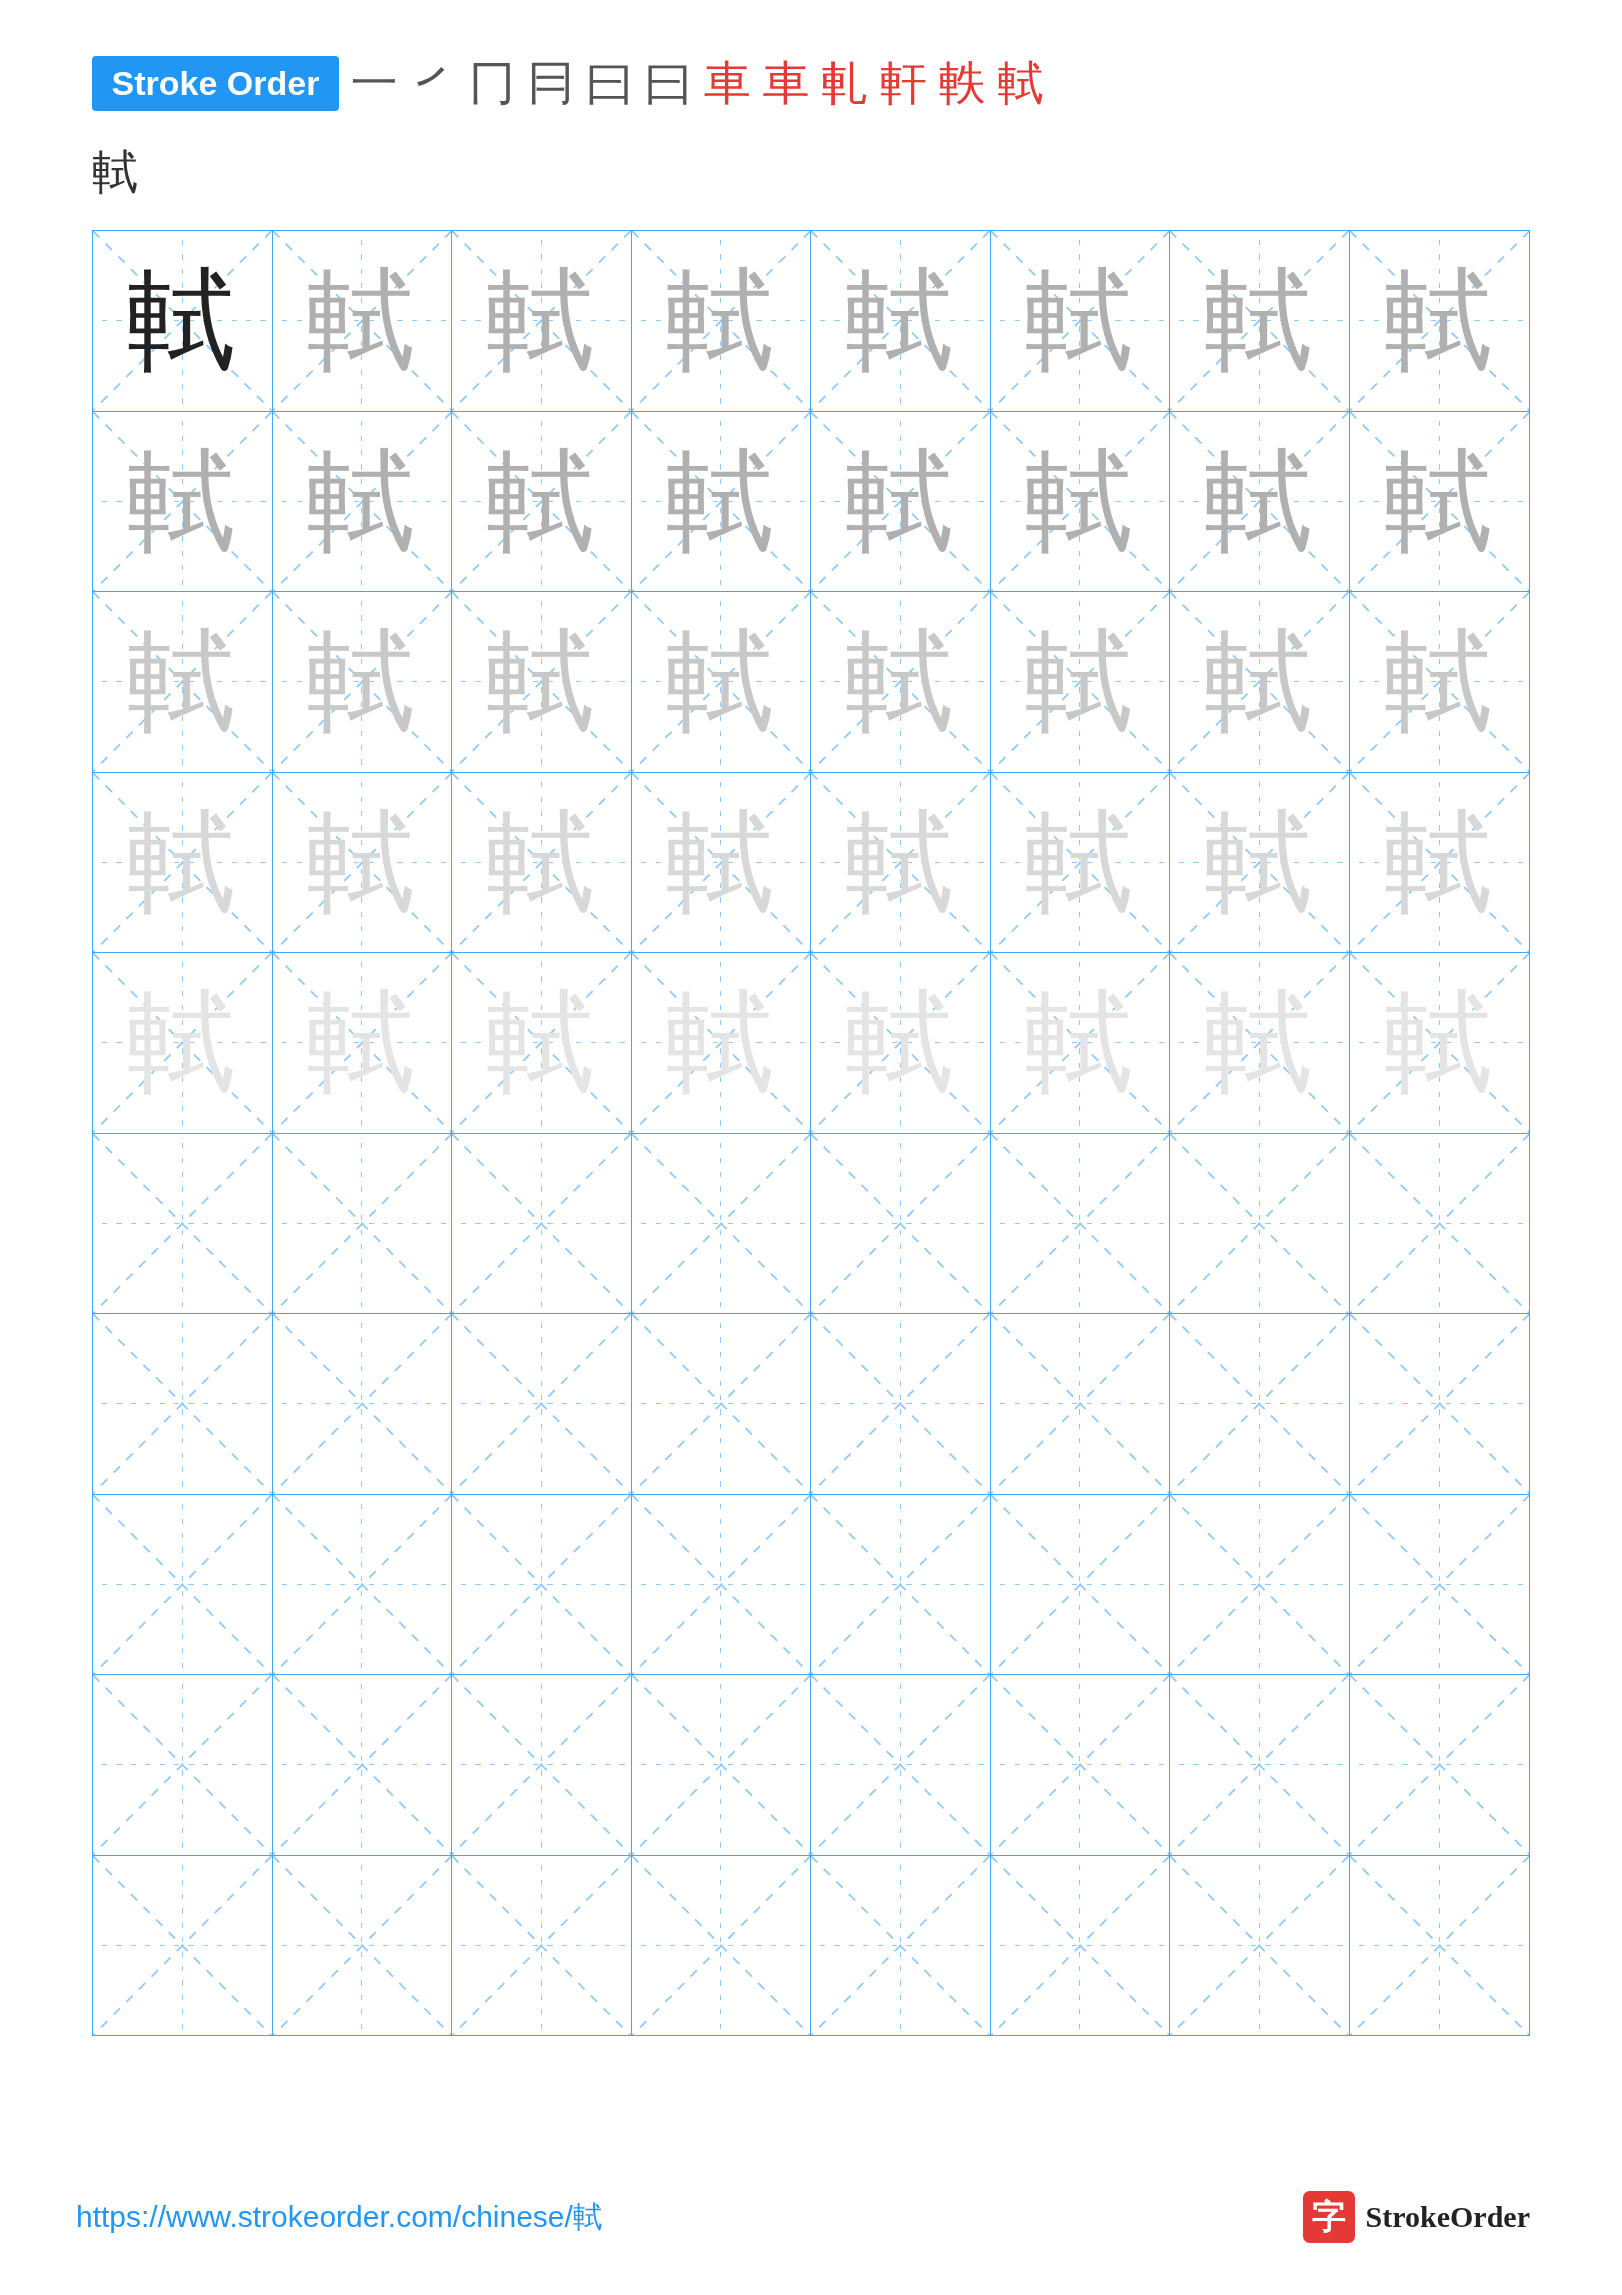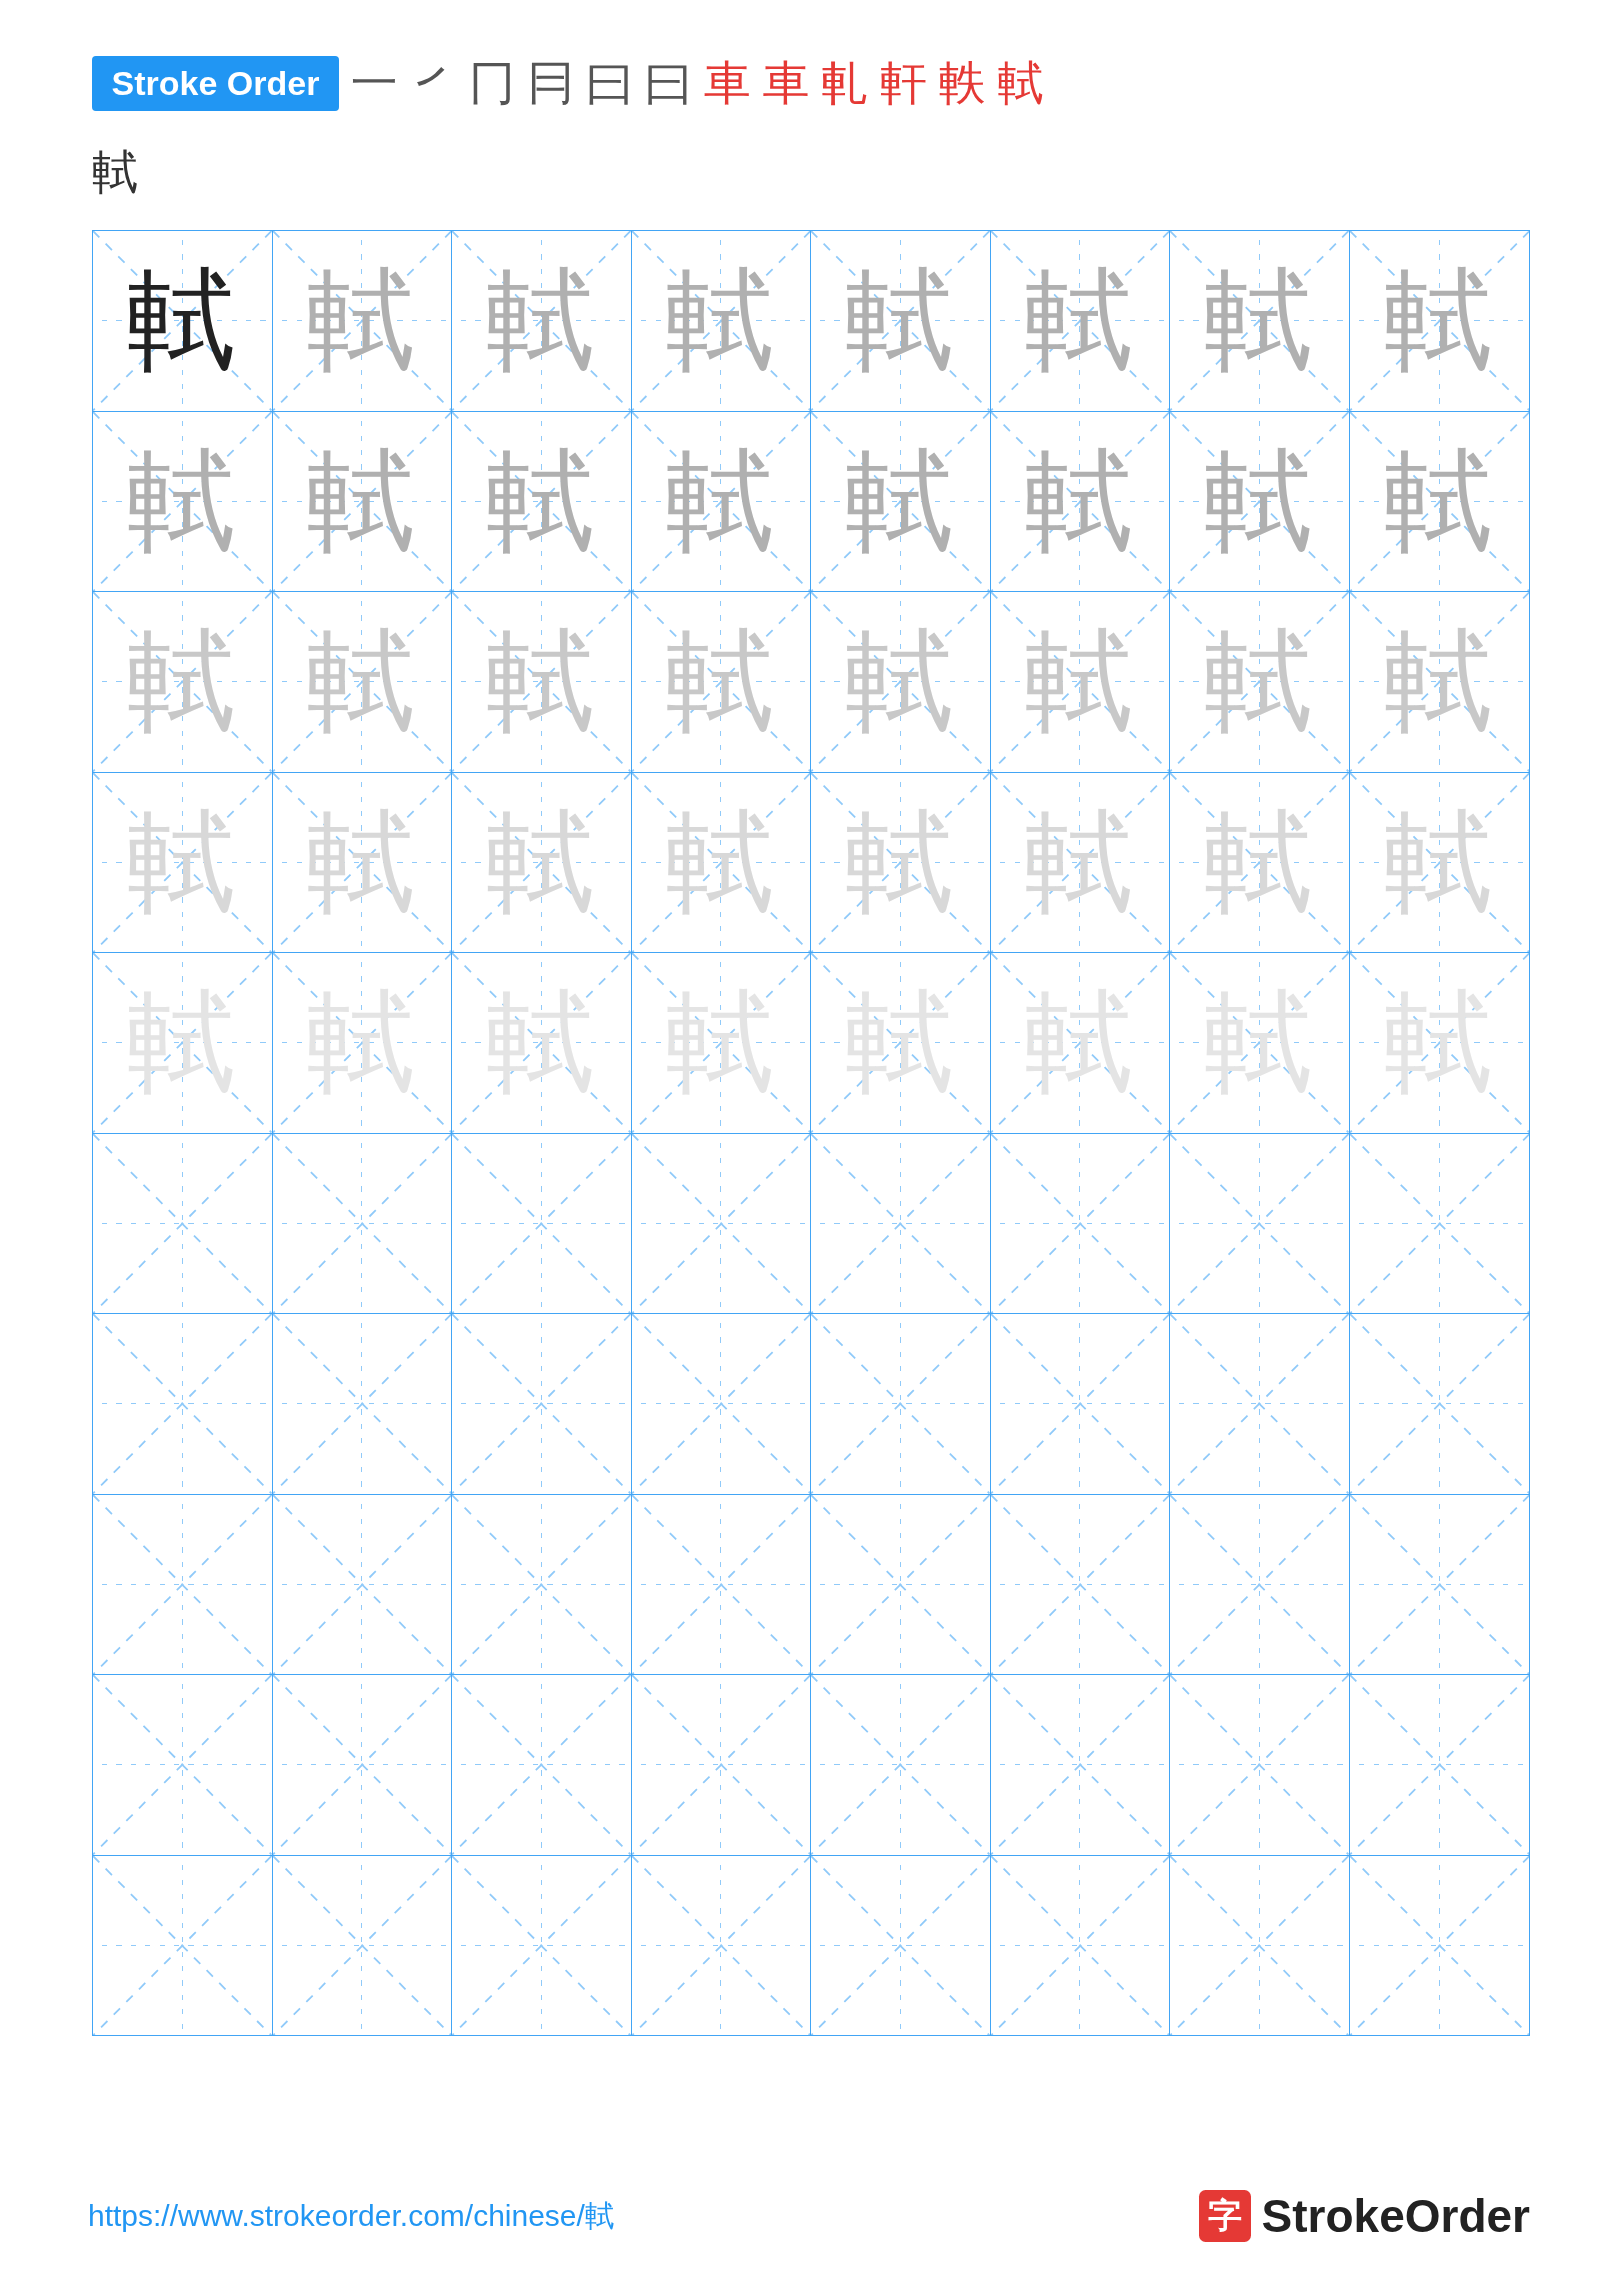--- a/index.html
+++ b/index.html
@@ -137,21 +137,21 @@
       font-family: serif;
       position: relative;
       z-index: 1;
       line-height: 1;
     }
 
     
     .footer {
       position: absolute;
       bottom: 52px;
-      left: 88px;
+      left: 76px;
       right: 92px;
       display: flex;
       align-items: center;
       justify-content: space-between;
     }
     .footer-url {
       font-size: 30px;
       color: #2196F3;
       font-family: sans-serif;
     }
@@ -167,22 +167,22 @@
       border-radius: 6.5px;
       display: flex;
       align-items: center;
       justify-content: center;
       color: #fff;
       font-size: 34px;
       font-family: serif;
       font-weight: bold;
     }
     .footer-logo-text {
-      font-size: 46px;
-      font-family: Liberation Sans, sans-serif;
+      font-size: 30px;
+      font-family: Liberation Serif, serif;
       font-weight: bold;
       color: #222;
     }
   </style>
 </head>
 <body>
 
 <div class="page">
 
 

